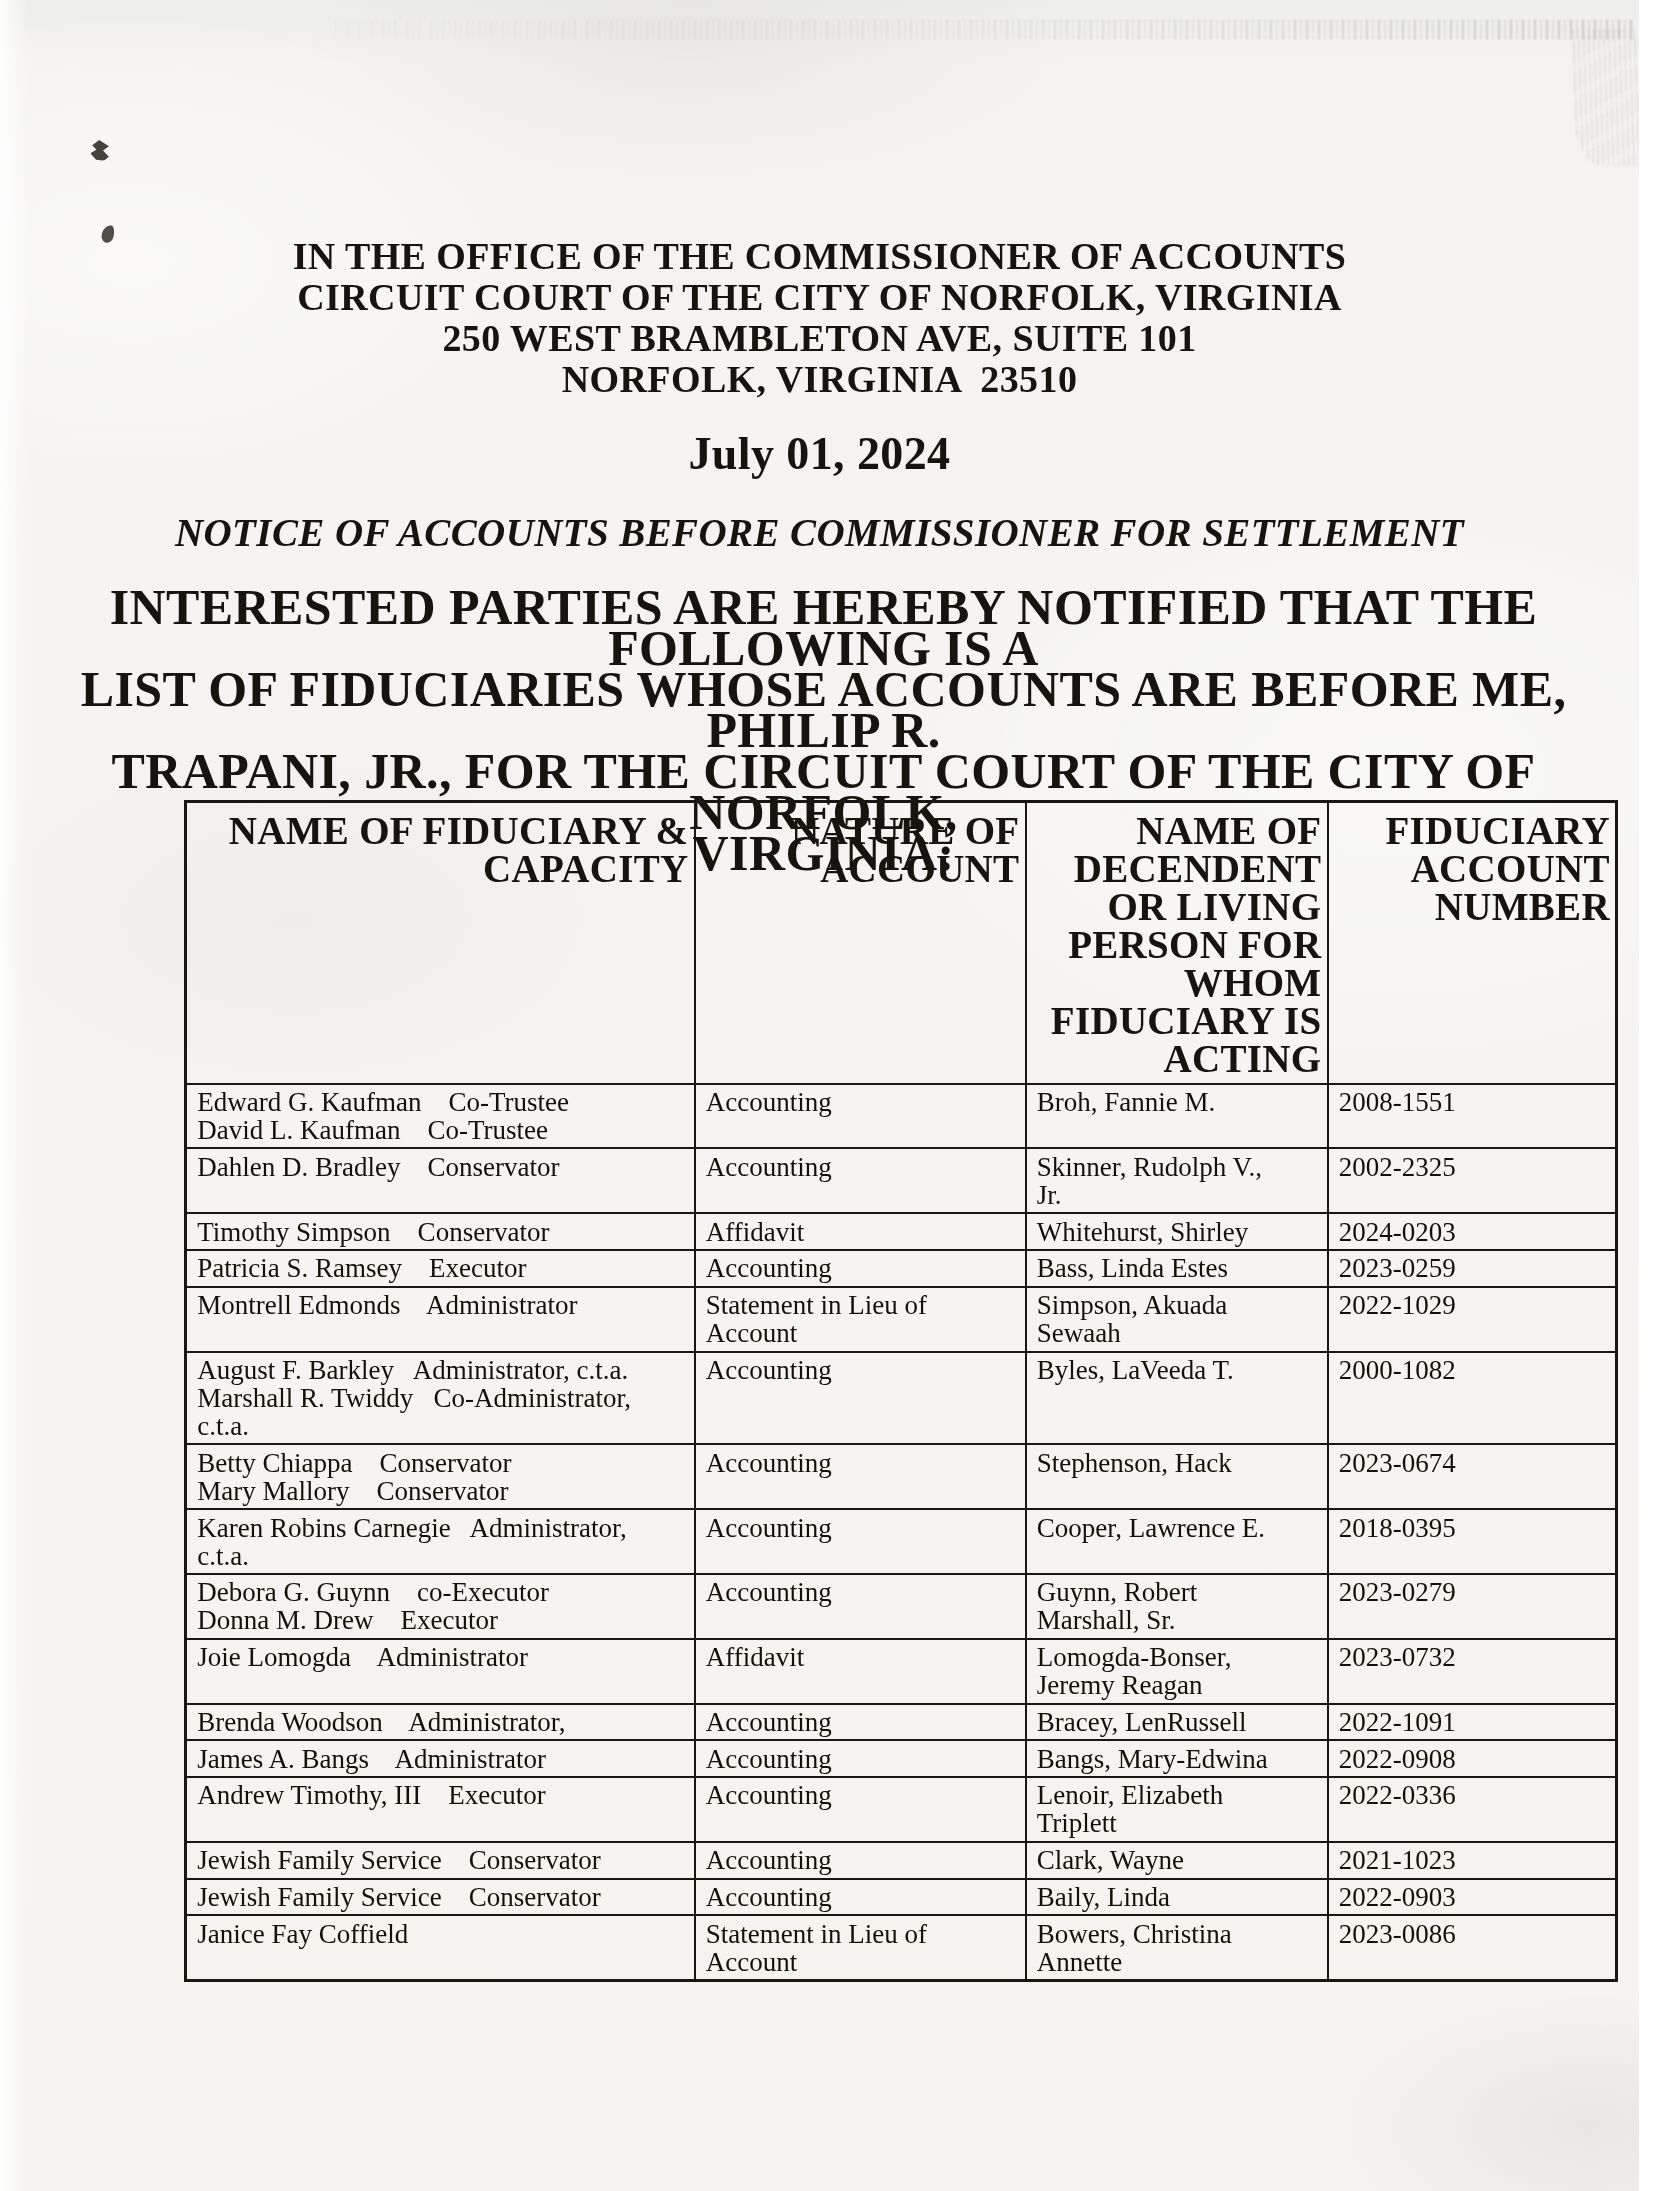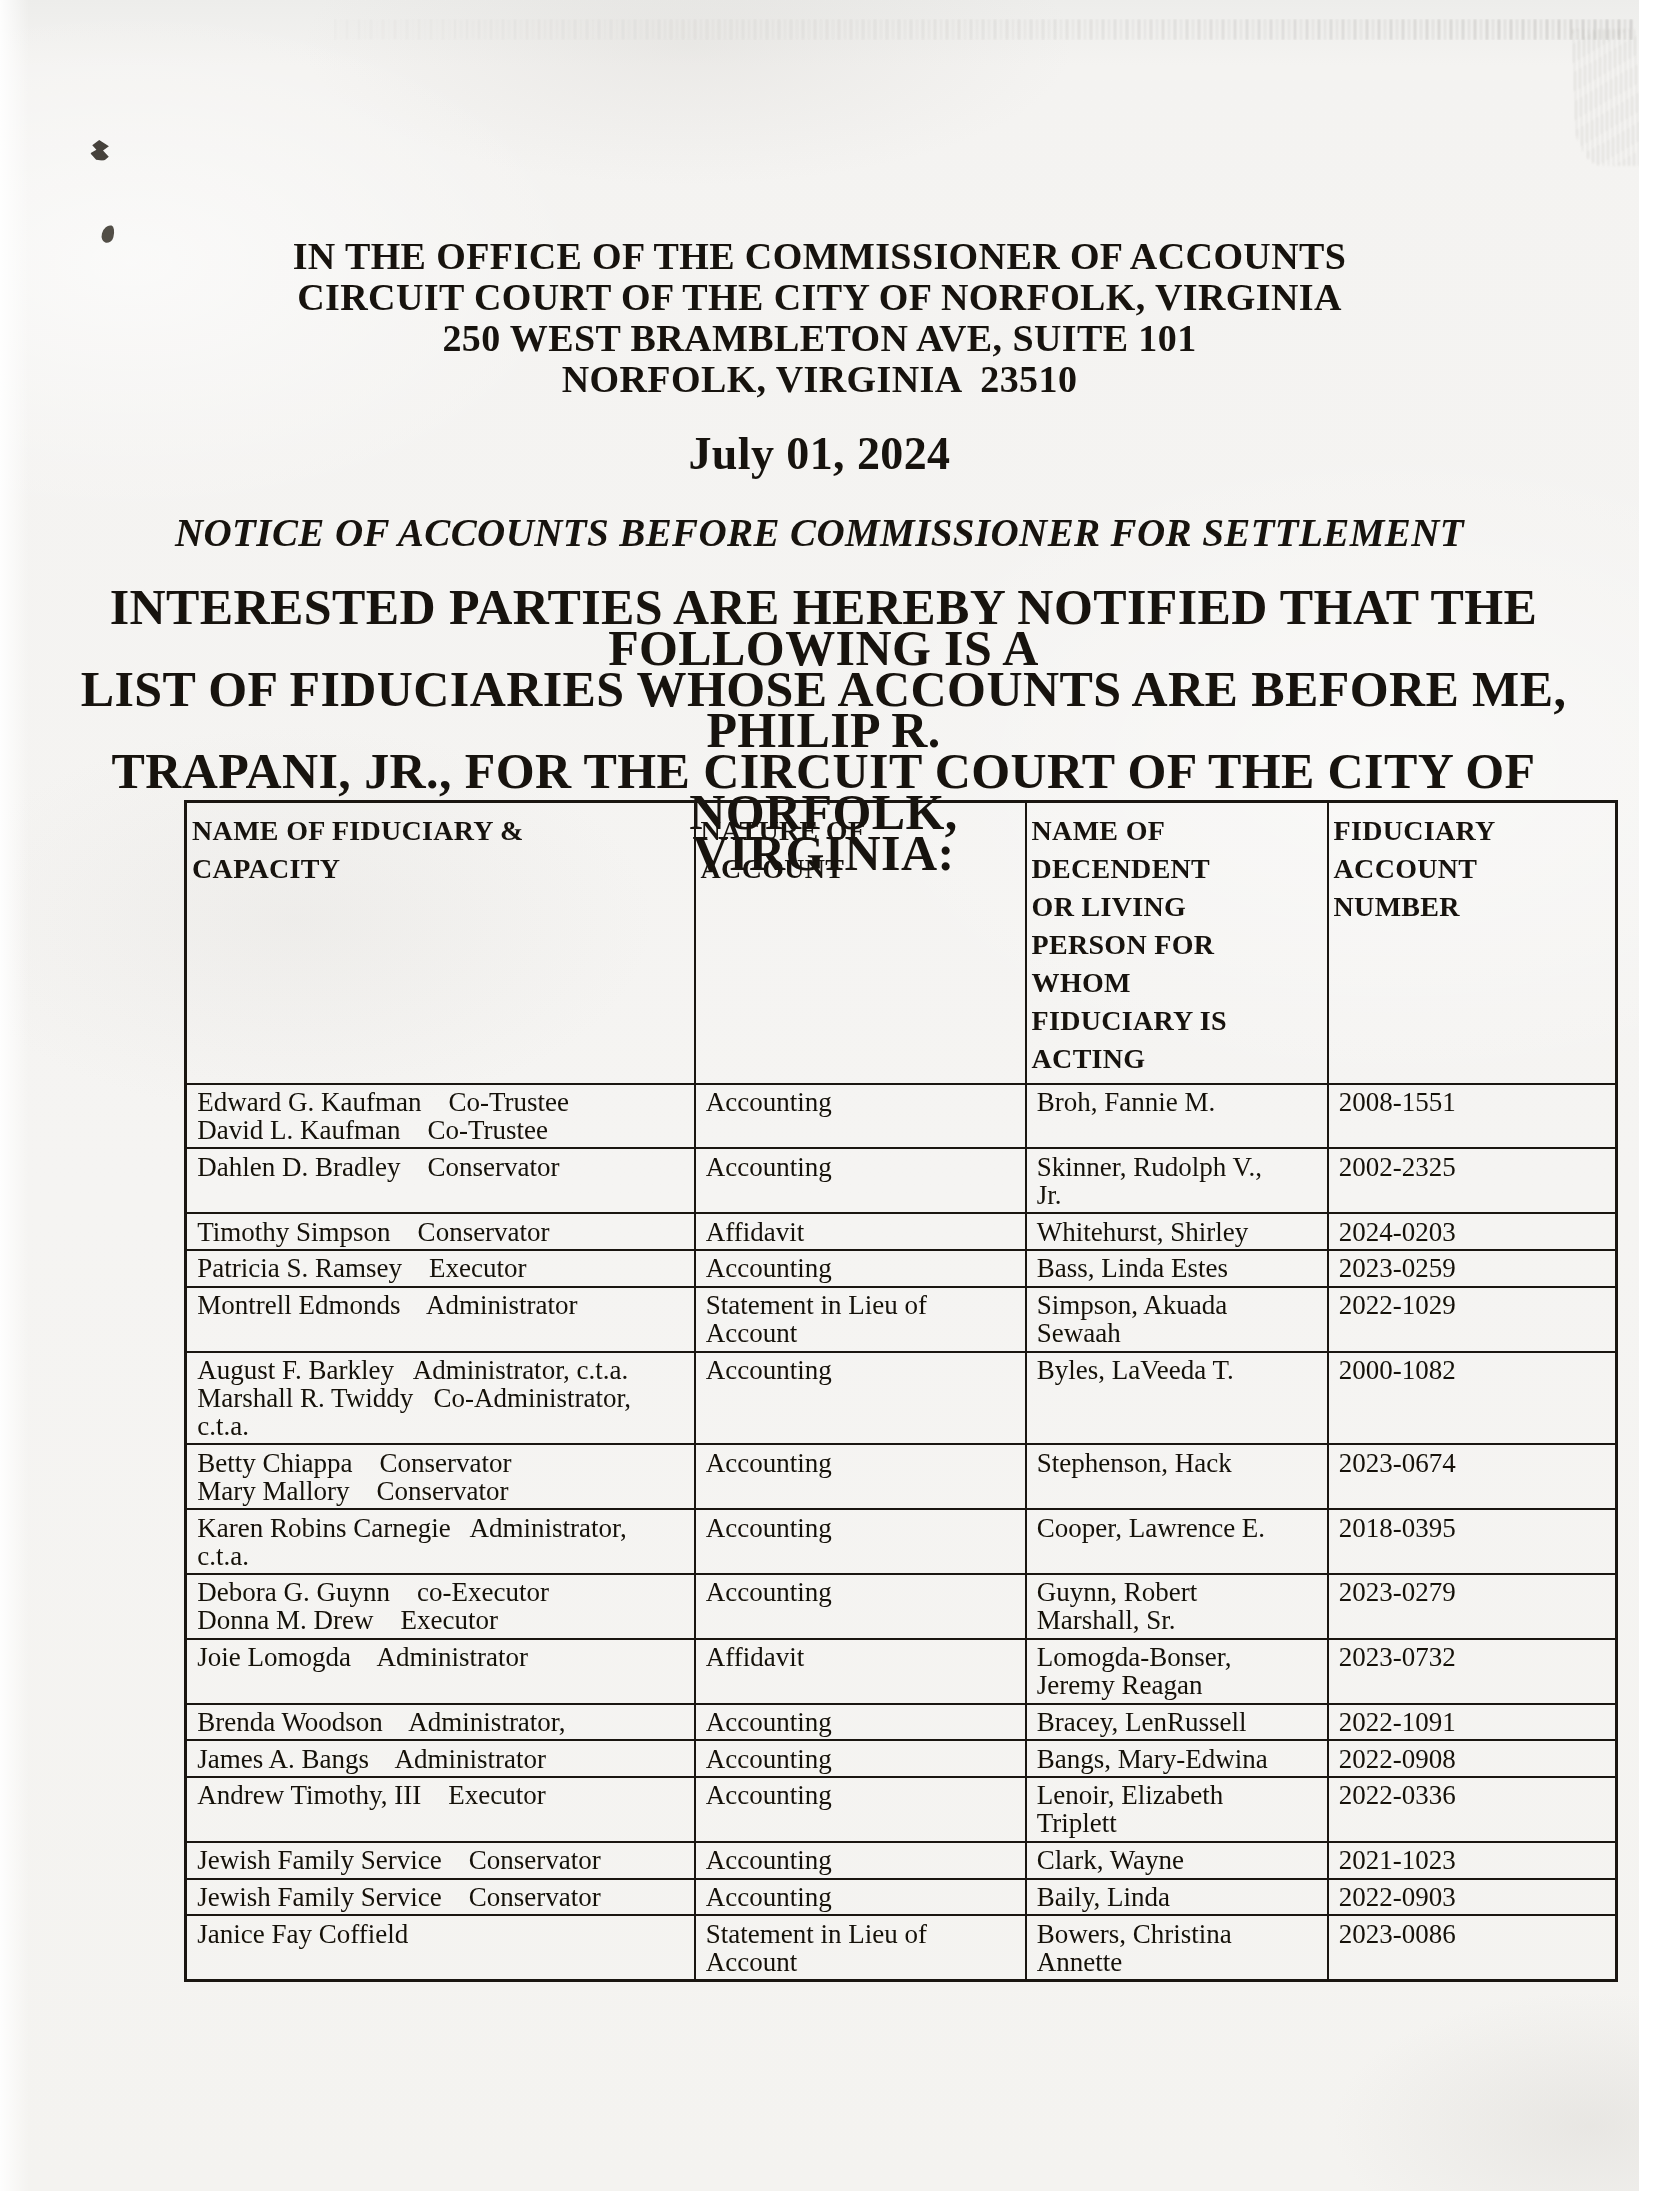--- a/index.html
+++ b/index.html
@@ -86,24 +86,24 @@
   col.c0 { width: 509px; }
   col.c1 { width: 331px; }
   col.c2 { width: 302px; }
   col.c3 { width: 289px; }
   table.accounts, table.accounts th, table.accounts td {
     border: 2.6px solid #1a1611;
   }
   table.accounts { border-width: 3.4px; }
   thead th {
     font-weight: 700;
-    font-size: 28px;
+    font-size: 39px;
     line-height: 38px;
     padding: 8.6px 5.1px 5.1px 5.1px;
-    text-align: left;
+    text-align: right;
     vertical-align: top;
     white-space: pre-wrap;
     border-bottom-width: 5.1px;
     letter-spacing: 0.3px;
   }
   tbody td {
     font-weight: 400;
     font-size: 27px;
     line-height: 28px;
     padding: 3.4px 5.1px 3.4px 10.3px;

